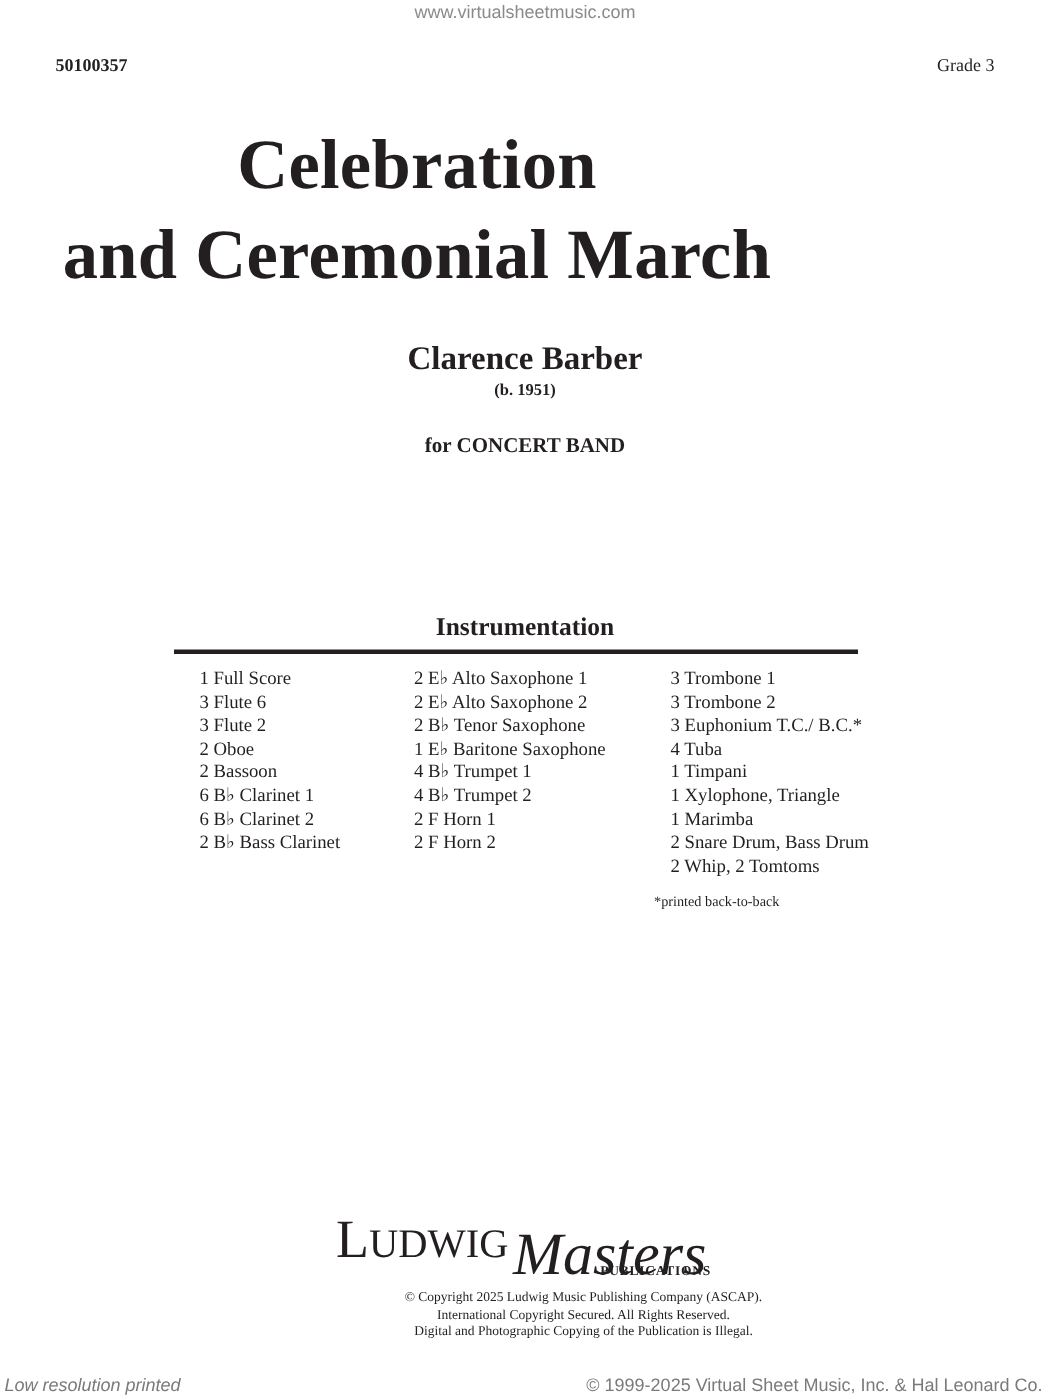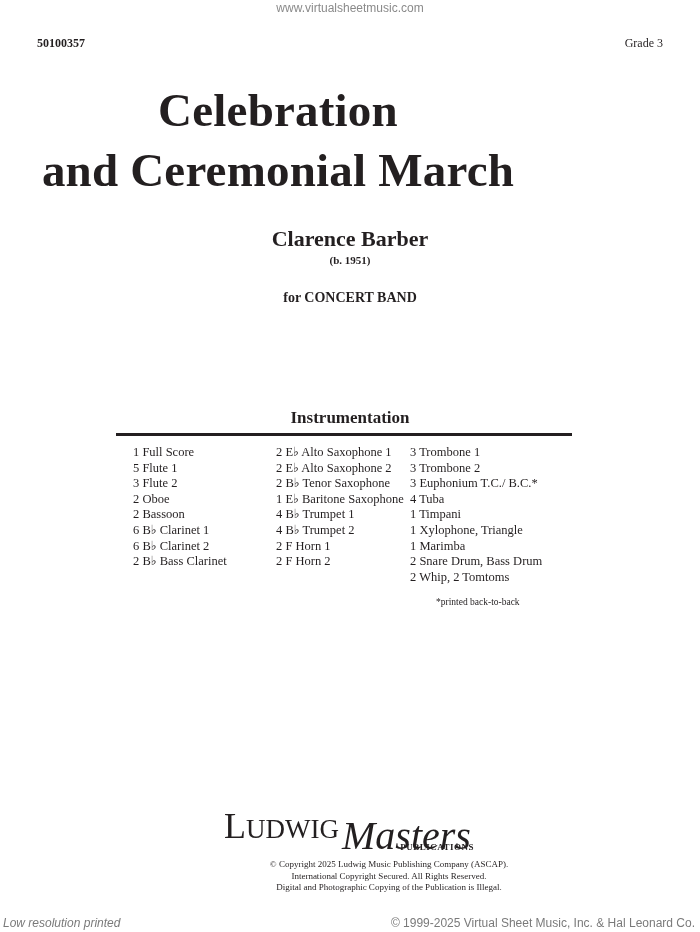--- a/index.html
+++ b/index.html
@@ -94,21 +94,21 @@
       background: #231f20;
     }
     .col {
       position: absolute;
       top: 445px;
       font-size: 12.5px;
       line-height: 15.6px;
     }
     .col.c1 { left: 118px; margin-left: 15px; }
     .col.c2 { left: 276px; }
-    .col.c3 { left: 410px; }
+    .col.c3 { left: 447px; }
     .col div { white-space: nowrap; }
     .footnote {
       position: absolute;
       top: 597px;
       left: 436px;
       font-size: 9.5px;
     }
     .logo {
       position: absolute;
       top: 806px;
@@ -194,21 +194,21 @@
 <div class="composer">Clarence Barber</div>
 <div class="composer-dates">(b. 1951)</div>
 
 <div class="ensemble">for CONCERT BAND</div>
 
 <div class="instrumentation-heading">Instrumentation</div>
 <div class="rule"></div>
 
 <div class="col c1">
   <div>1 Full Score</div>
-  <div>5 Flute 1</div>
+  <div>3 Flute 6</div>
   <div>3 Flute 2</div>
   <div>2 Oboe</div>
   <div>2 Bassoon</div>
   <div>6 B♭ Clarinet 1</div>
   <div>6 B♭ Clarinet 2</div>
   <div>2 B♭ Bass Clarinet</div>
 </div>
 
 <div class="col c2">
   <div>2 E♭ Alto Saxophone 1</div>

